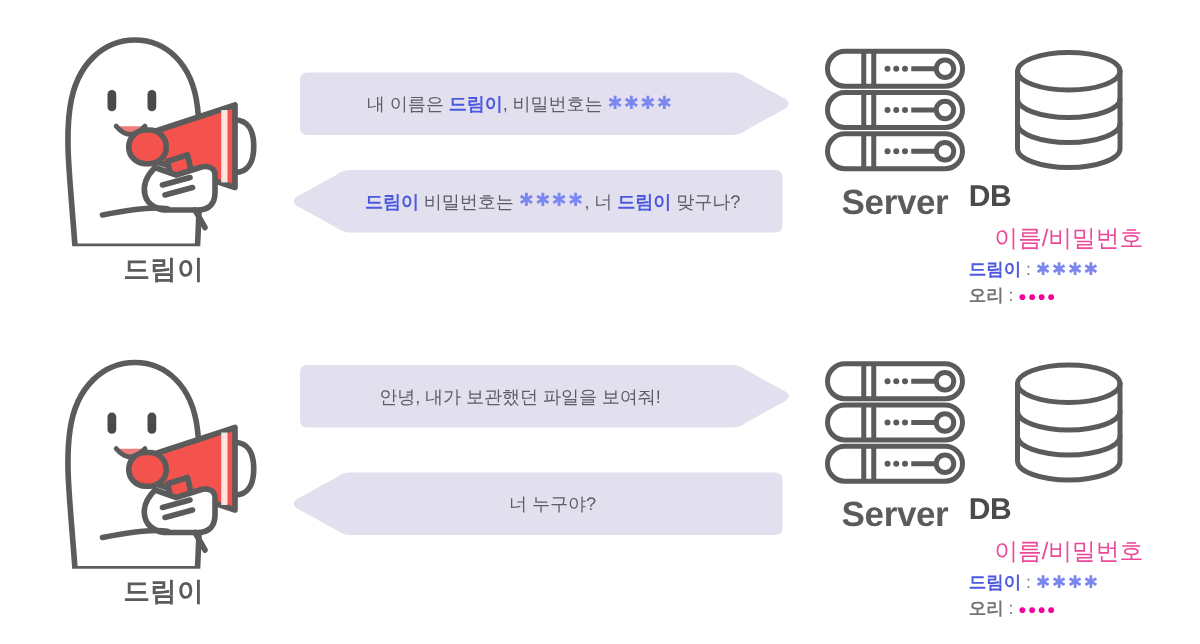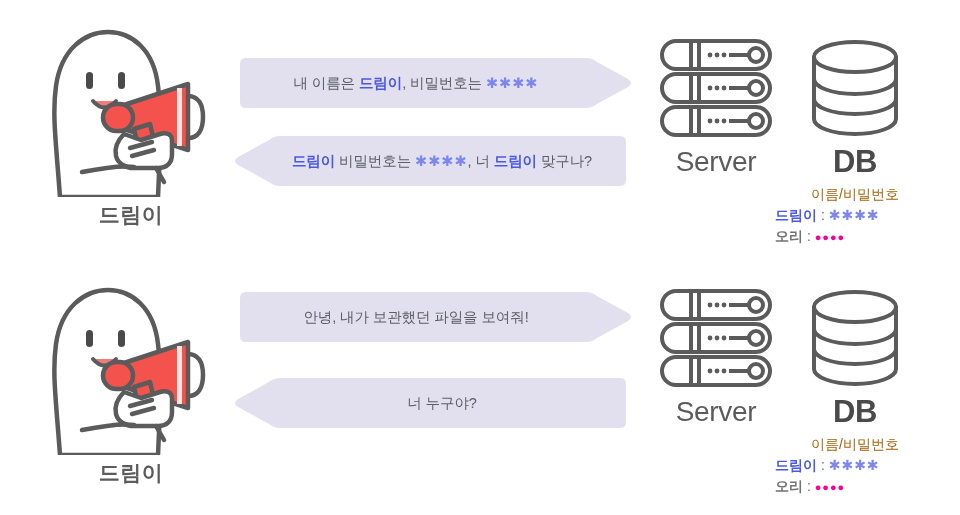--- a/index.html
+++ b/index.html
@@ -44,35 +44,35 @@
   .a2 { left: 216px; top: 134px; }
   .a3 { left: 232px; top: 290px; }
   .a4 { left: 216px; top: 376px; }
 
   
   .server-block { position: absolute; width: 130px; }
   .server-1 { left: 651px; top: 38px; }
   .server-2 { left: 651px; top: 288px; }
   .server-svg { display: block; margin: 0 auto; }
   .server-label {
-    text-align: center; font-size: 28px; font-weight: normal;
+    text-align: center; font-size: 28px; font-weight: bold;
     color: #5b5b5b; margin-top: 8px; letter-spacing: -0.3px;
   }
 
   
   .db-block { position: absolute; width: 160px; }
   .db-1 { left: 775px; top: 38px; }
   .db-2 { left: 775px; top: 288px; }
   .db-svg { display: block; margin: 0 auto; }
   .db-label {
-    text-align: center; font-size: 31px; font-weight: bold;
+    font-size: 24px; font-weight: bold;
     color: #4a4a4a; margin-top: 6px; letter-spacing: -0.3px;
   }
   .db-sub {
-    text-align: center; font-size: 14px; color: #a16207; margin-top: 6px;
+    text-align: center; font-size: 19px; color: #ec4899; margin-top: 6px;
   }
   .db-row { text-align: left; font-size: 14px; margin-top: 3px; line-height: 1.25; }
   .db-user-blue { color: #4b58e0; font-weight: bold; }
   .db-user-pink { color: #737373; font-weight: bold; }
   .db-sep { color: #6f6f6f; font-weight: normal; }
   .db-pw-blue { color: #7b86ef; font-weight: bold; letter-spacing: 1px; }
   .db-pw-pink { color: #f5009b; font-weight: bold; letter-spacing: 1px; font-size: 11px; }
 </style>
 </head>
 <body>

